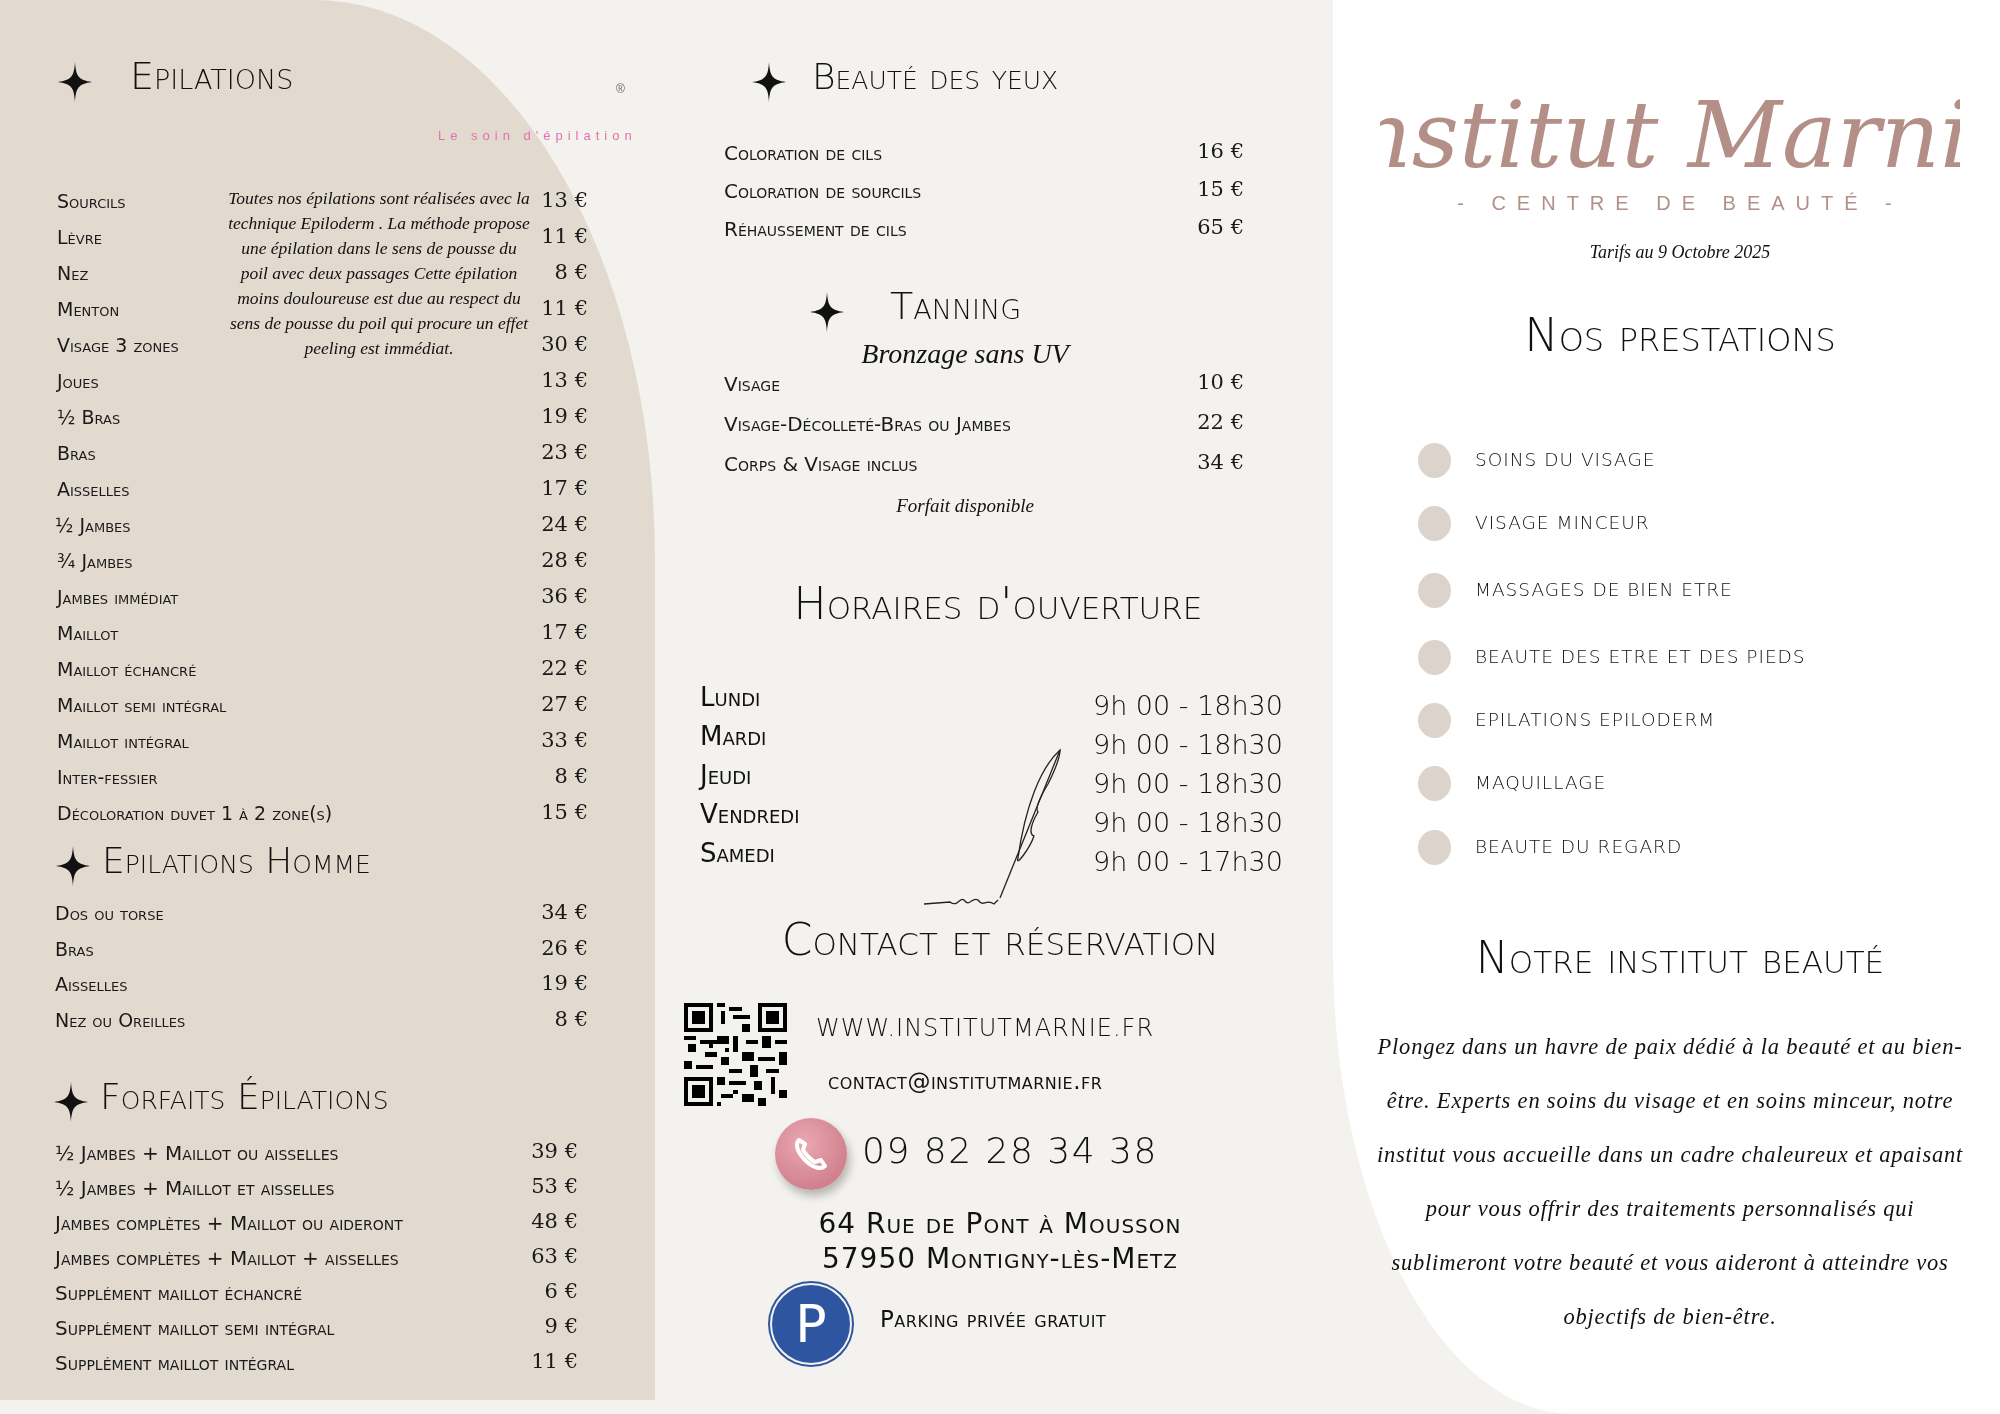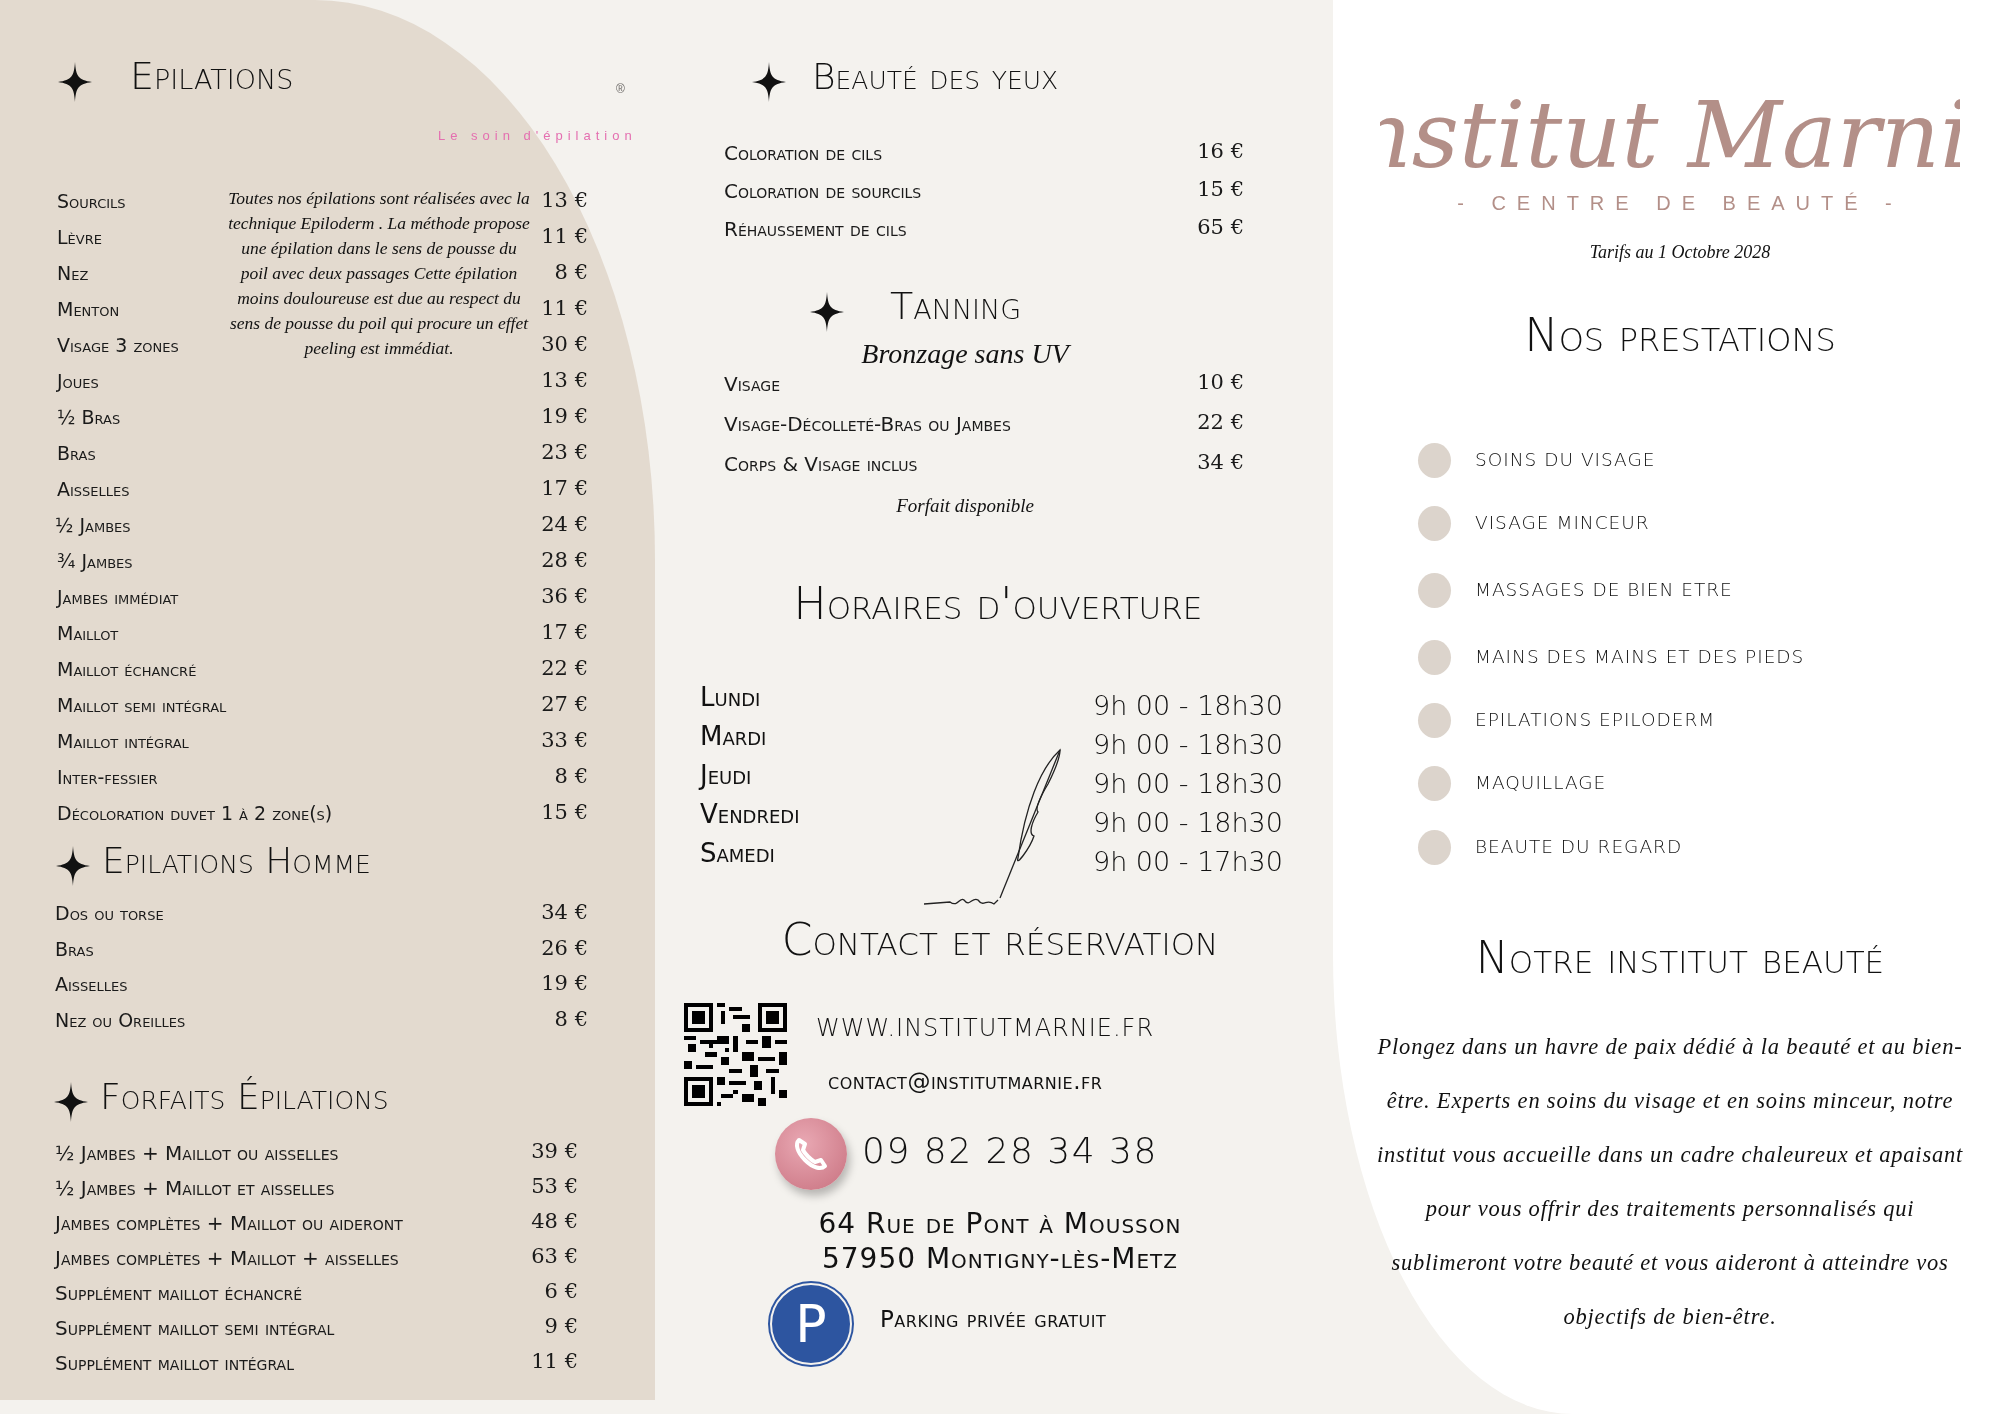--- a/index.html
+++ b/index.html
@@ -317,32 +317,32 @@
 
 <div class="parking-icon">P</div>
 <div class="abs sc" style="left:880px;top:1306px;font-family:'DejaVu Sans',sans-serif;font-size:23px;white-space:nowrap;">Parking privée gratuit</div>
 
 <div class="script-logo">
   <svg width="580" height="140" viewBox="0 0 580 140">
     <text x="290" y="112" text-anchor="middle" font-family="DejaVu Serif, serif" font-style="italic" font-size="92" fill="#b38f88" font-weight="300">Institut Marnie</text>
   </svg>
 </div>
 <div class="tagline">- CENTRE DE BEAUTÉ -</div>
-<div class="tarifs">Tarifs au 1 Octobre 2028</div>
+<div class="tarifs">Tarifs au 9 Octobre 2025</div>
 
 <div class="heading" style="left:1380px;top:308px;width:600px;text-align:center;font-size:46px;">Nos prestations</div>
 <div id="prestations-list">
     <div class="bullet" style="top: 443px;"></div>
     <div class="bullet-label" style="top: 449px;">SOINS DU VISAGE</div>
     <div class="bullet" style="top: 506px;"></div>
     <div class="bullet-label" style="top: 512px;">VISAGE MINCEUR</div>
     <div class="bullet" style="top: 573px;"></div>
     <div class="bullet-label" style="top: 579px;">MASSAGES DE BIEN ETRE</div>
     <div class="bullet" style="top: 640px;"></div>
-    <div class="bullet-label" style="top: 646px;">MAINS DES MAINS ET DES PIEDS</div>
+    <div class="bullet-label" style="top: 646px;">BEAUTE DES ETRE ET DES PIEDS</div>
     <div class="bullet" style="top: 703px;"></div>
     <div class="bullet-label" style="top: 709px;">EPILATIONS EPILODERM</div>
     <div class="bullet" style="top: 766px;"></div>
     <div class="bullet-label" style="top: 772px;">MAQUILLAGE</div>
     <div class="bullet" style="top: 830px;"></div>
     <div class="bullet-label" style="top: 836px;">BEAUTE DU REGARD</div>
   </div>
 
 <div class="heading" style="left:1370px;top:932px;width:620px;text-align:center;font-size:44px;">Notre institut beauté</div>
 <div class="para">Plongez dans un havre de paix dédié à la beauté et au bien-être. Experts en soins du visage et en soins minceur, notre institut vous accueille dans un cadre chaleureux et apaisant pour vous offrir des traitements personnalisés qui sublimeront votre beauté et vous aideront à atteindre vos objectifs de bien-être.</div>

